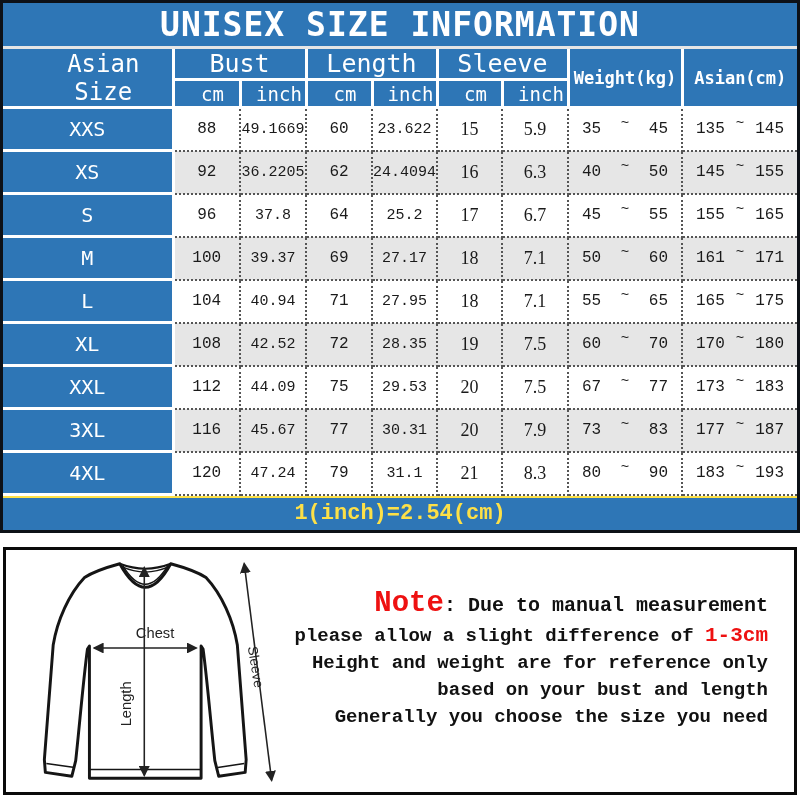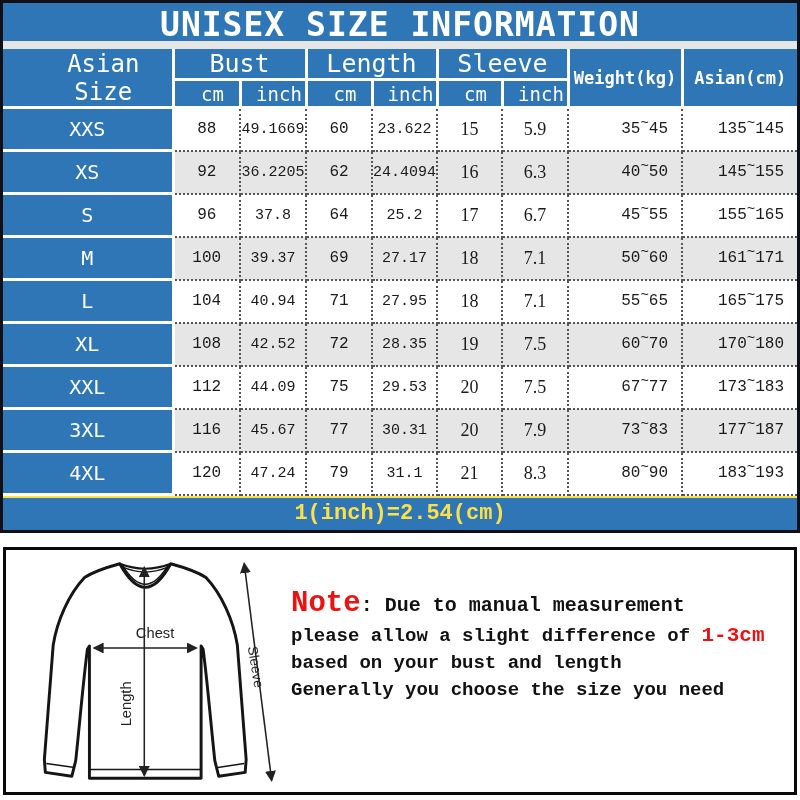--- a/index.html
+++ b/index.html
@@ -10,52 +10,52 @@
     --ink:#1a1a1a;
   }
   *{box-sizing:border-box;margin:0;padding:0}
   html,body{width:800px;height:800px;overflow:hidden;background:#fff;
     font-family:"DejaVu Sans Mono",monospace;}
 
   
   .chart-section{width:800px;border:3px solid var(--frame);background:var(--blue);}
   .title-band{height:46px;line-height:44px;text-align:center;color:#fff;
     font-size:33px;font-weight:bold;letter-spacing:1px;background:var(--blue);
-    border-bottom:8px solid #e5e5e5;}
+    border-bottom:3px solid #e5e5e5;}
   table{width:100%;border-collapse:collapse;table-layout:fixed;background:#fff;}
   th{background:var(--blue);color:#fff;font-weight:normal;border:3px solid #fff;}
   th.first{border-left:none}
   th.last{border-right:none}
   th.top{border-top:none}
   .gh{font-size:25px;height:30px;}
   .uh{font-size:19px;height:28px;padding-left:12px;}
   .asz{font-size:24px;padding-left:32px;}
   .wh{font-size:17px;font-weight:bold;}
   tbody tr{height:43px;}
   tbody td{border:2px dotted #555;color:var(--ink);text-align:center;
     font-family:"Liberation Mono",monospace;font-size:16px;background:#fff;}
   tbody tr.alt td{background:var(--alt);}
   td.td-size{background:var(--blue) !important;color:#fff;border:3px solid #fff;
     border-left:none;font-family:"DejaVu Sans Mono",monospace;font-size:20px;}
   td.last{border-right:none}
   td.small{font-size:15px}
   td.serif{font-family:"Liberation Serif",serif;font-size:18px;}
   td.range{padding:0 13px;}
-  td.range .rg{display:flex;justify-content:flex-end;align-items:center;font-size:16px;}
+  td.range .rg{display:flex;justify-content:space-between;align-items:center;font-size:16px;}
   td.range .tilde{position:relative;top:-6px;font-size:14px;}
   .conv-band{height:34px;line-height:32px;text-align:center;color:#fde047;
     font-size:22px;font-weight:bold;background:var(--blue);
     border-top:2px solid #fde047;font-family:"Liberation Mono",monospace;}
 
   
   .bottom-panel{width:794px;height:248px;margin:14px 3px 0 3px;
     border:3px solid #0a0a0a;background:#fff;display:flex;}
   .shirt-box{width:285px;height:100%;flex:none;}
   .shirt-box svg{display:block;margin:2px 0 0 16px;}
-  .note-box{flex:1;padding:38px 14px 0 0;text-align:left;color:#111;
+  .note-box{flex:1;padding:38px 26px 0 0;text-align:right;color:#111;
     font-family:"Liberation Mono",monospace;font-weight:bold;}
   .nl{font-size:19px;line-height:27px;white-space:nowrap;}
   .nl.l1{font-size:20px;line-height:32px;}
   .note-red{color:var(--red);}
   .note-red.big{font-size:29px;}
   .note-red.mid{font-size:21px;}
 </style>
 </head>
 <body>
 
@@ -326,16 +326,17 @@
       <line x1="122" y1="16" x2="122" y2="228" stroke="#222" stroke-width="1.6" marker-start="url(#ah)" marker-end="url(#ah)"></line>
       <text x="108" y="155" font-size="15" fill="#222" text-anchor="middle" font-family="Liberation Sans, sans-serif" transform="rotate(-90 108,155)">Length</text>
 
       <line x1="224" y1="12" x2="252" y2="233" stroke="#222" stroke-width="1.6" marker-start="url(#ah)" marker-end="url(#ah)"></line>
       <text x="231" y="118" font-size="14" fill="#222" text-anchor="middle" font-family="Liberation Sans, sans-serif" transform="rotate(81 231,118)">Sleeve</text>
     </svg>
   </div>
   <div class="note-box">
     <div class="nl l1"><span class="note-red big">Note</span><span>: </span><span>Due to manual measurement</span></div>
     <div class="nl"><span>please allow a slight difference of </span><span class="note-red mid">1-3cm</span></div>
+    <div class="nl">Height and weight are for reference only</div>
     <div class="nl">based on your bust and length</div>
     <div class="nl">Generally you choose the size you need</div>
   </div>
 </div>
 
 </body></html>

